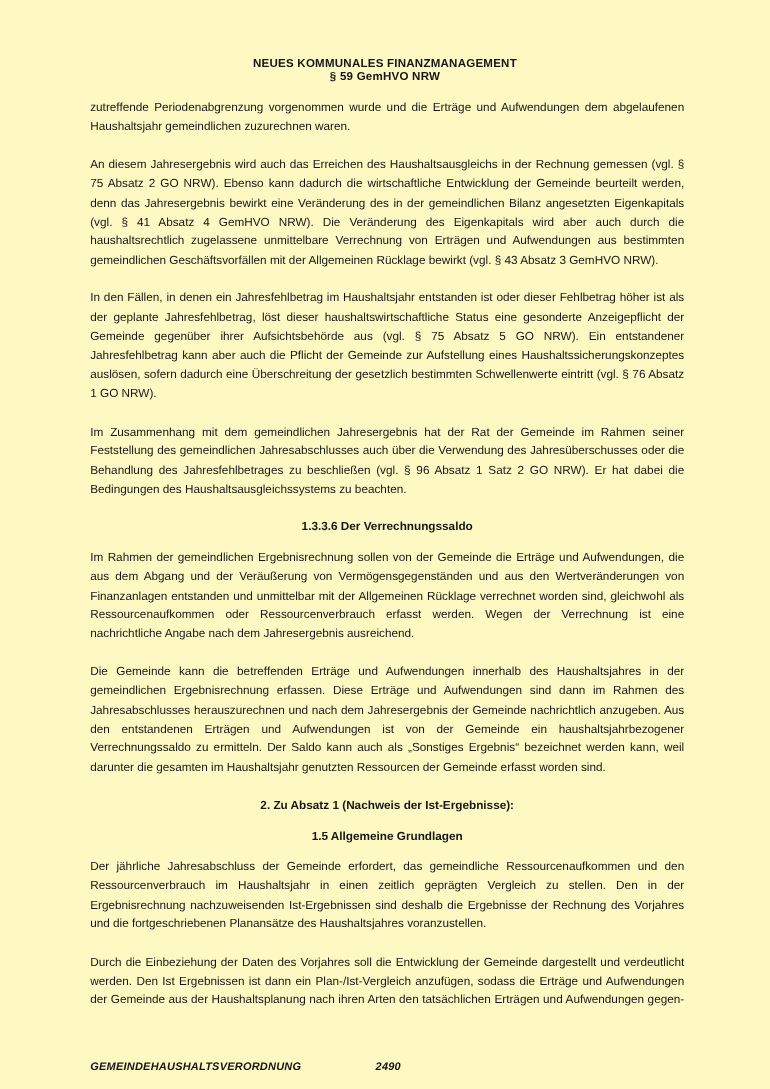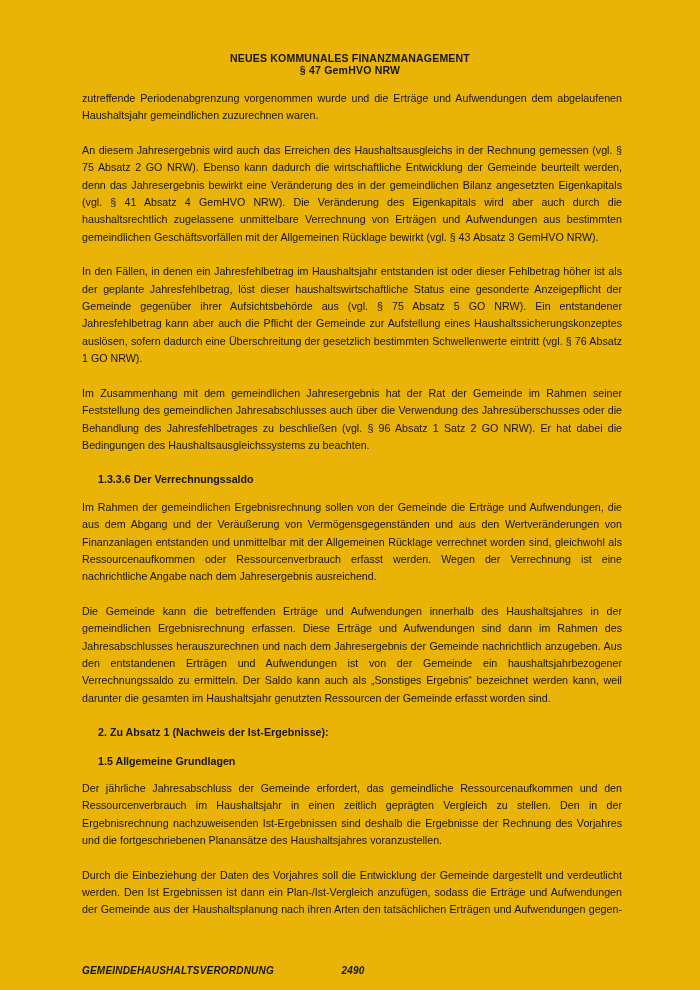--- a/index.html
+++ b/index.html
@@ -4,21 +4,21 @@
 <style>
   html, body {
     margin: 0;
     padding: 0;
     background: #ffffff;
   }
   .page {
     position: relative;
     width: 700px;
     height: 990px;
-    background: #eab308;
+    background: #fef9c3;
     font-family: "Liberation Sans", "DejaVu Sans", sans-serif;
     color: #161616;
     overflow: hidden;
     box-sizing: border-box;
   }
   .doc-header {
     position: absolute;
     top: 52px;
     left: 0;
     width: 100%;
@@ -37,22 +37,22 @@
     line-height: 17.4px;
     text-align: justify;
   }
   .doc-content p {
     margin: 0 0 17px 0;
   }
   .heading {
     font-weight: bold;
     font-size: 10.7px;
     line-height: 17.4px;
-    margin: 17px 0 10px 16px;
-    text-align: left;
+    margin: 17px 0 10px 0;
+    text-align: center;
   }
   .heading + .heading {
     margin-top: 11px;
   }
   .justify-last {
     text-align-last: justify;
   }
   .doc-footer {
     position: absolute;
     left: 82px;
@@ -72,21 +72,21 @@
     font-weight: bold;
   }
 </style>
 </head>
 <body>
 
 <div class="page">
 
   <div class="doc-header">
     <div>NEUES KOMMUNALES FINANZMANAGEMENT</div>
-    <div>§ 47 GemHVO NRW</div>
+    <div>§ 59 GemHVO NRW</div>
   </div>
 
   <div class="doc-content">
     <p>zutreffende Periodenabgrenzung vorgenommen wurde und die Erträge und Aufwendungen dem abgelaufenen Haushaltsjahr gemeindlichen zuzurechnen waren.</p>
 
     <p>An diesem Jahresergebnis wird auch das Erreichen des Haushaltsausgleichs in der Rechnung gemessen (vgl. § 75 Absatz 2 GO NRW). Ebenso kann dadurch die wirtschaftliche Entwicklung der Gemeinde beurteilt werden, denn das Jahresergebnis bewirkt eine Veränderung des in der gemeindlichen Bilanz angesetzten Eigenkapitals (vgl. § 41 Absatz 4 GemHVO NRW). Die Veränderung des Eigenkapitals wird aber auch durch die haushaltsrechtlich zugelassene unmittelbare Verrechnung von Erträgen und Aufwendungen aus bestimmten gemeindlichen Geschäftsvorfällen mit der Allgemeinen Rücklage bewirkt (vgl. § 43 Absatz 3 GemHVO NRW).</p>
 
     <p>In den Fällen, in denen ein Jahresfehlbetrag im Haushaltsjahr entstanden ist oder dieser Fehlbetrag höher ist als der geplante Jahresfehlbetrag, löst dieser haushaltswirtschaftliche Status eine gesonderte Anzeigepflicht der Gemeinde gegenüber ihrer Aufsichtsbehörde aus (vgl. § 75 Absatz 5 GO NRW). Ein entstandener Jahresfehlbetrag kann aber auch die Pflicht der Gemeinde zur Aufstellung eines Haushaltssicherungskonzeptes auslösen, sofern dadurch eine Überschreitung der gesetzlich bestimmten Schwellenwerte eintritt (vgl. § 76 Absatz 1 GO NRW).</p>
 
     <p>Im Zusammenhang mit dem gemeindlichen Jahresergebnis hat der Rat der Gemeinde im Rahmen seiner Feststellung des gemeindlichen Jahresabschlusses auch über die Verwendung des Jahresüberschusses oder die Behandlung des Jahresfehlbetrages zu beschließen (vgl. § 96 Absatz 1 Satz 2 GO NRW). Er hat dabei die Bedingungen des Haushaltsausgleichssystems zu beachten.</p>

